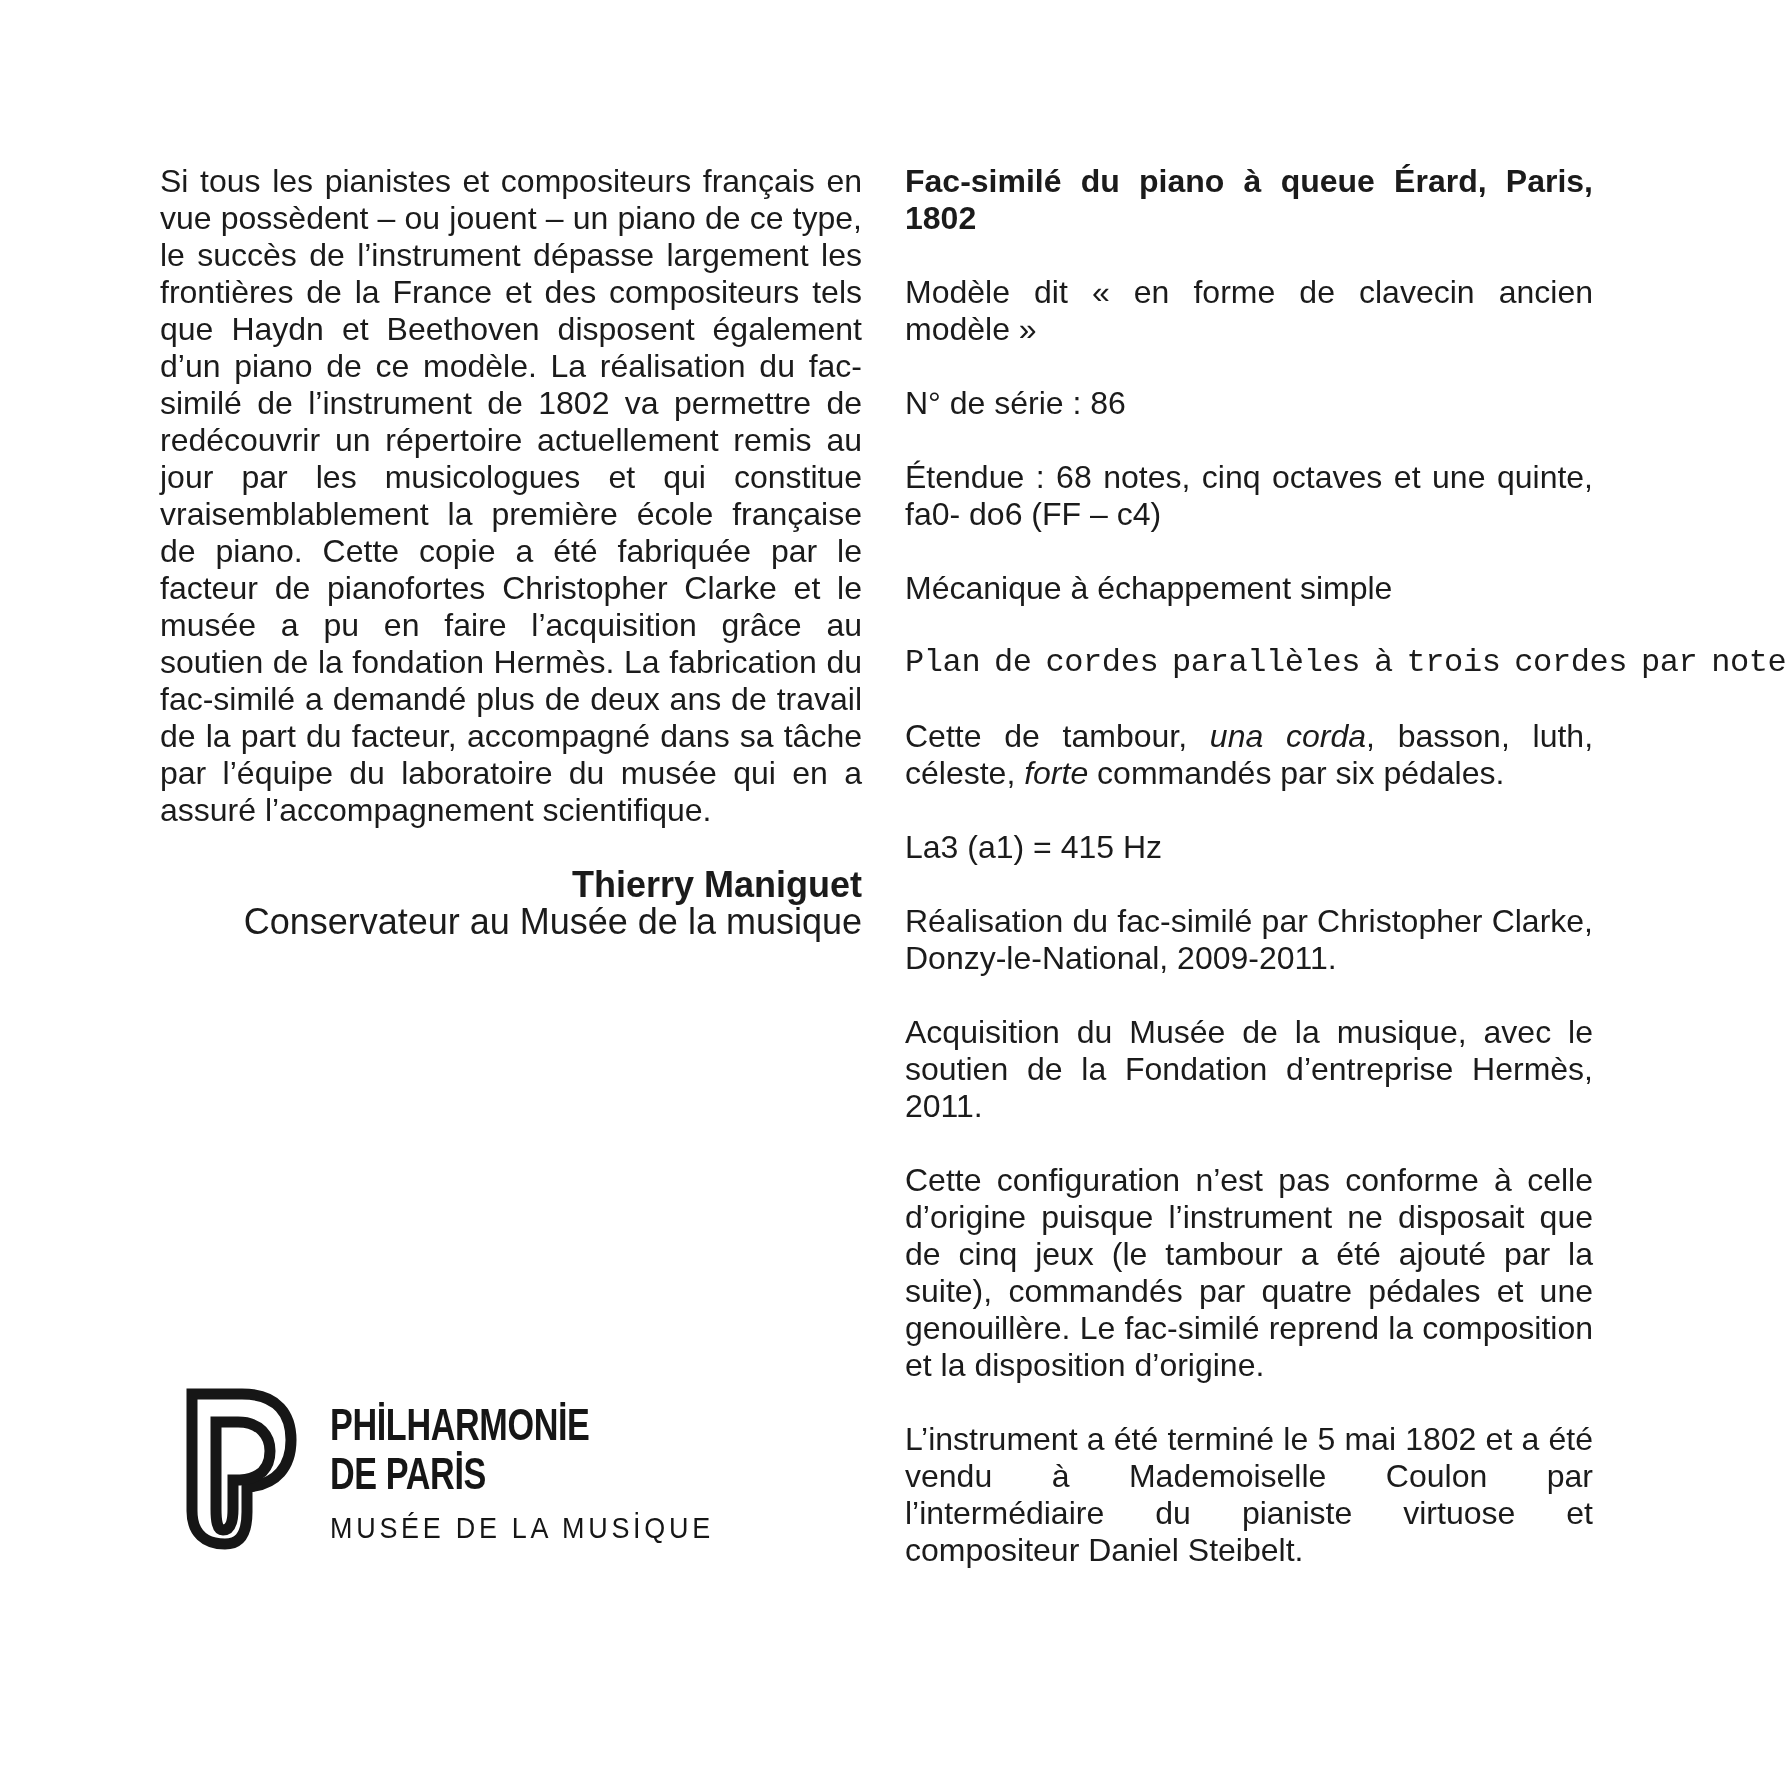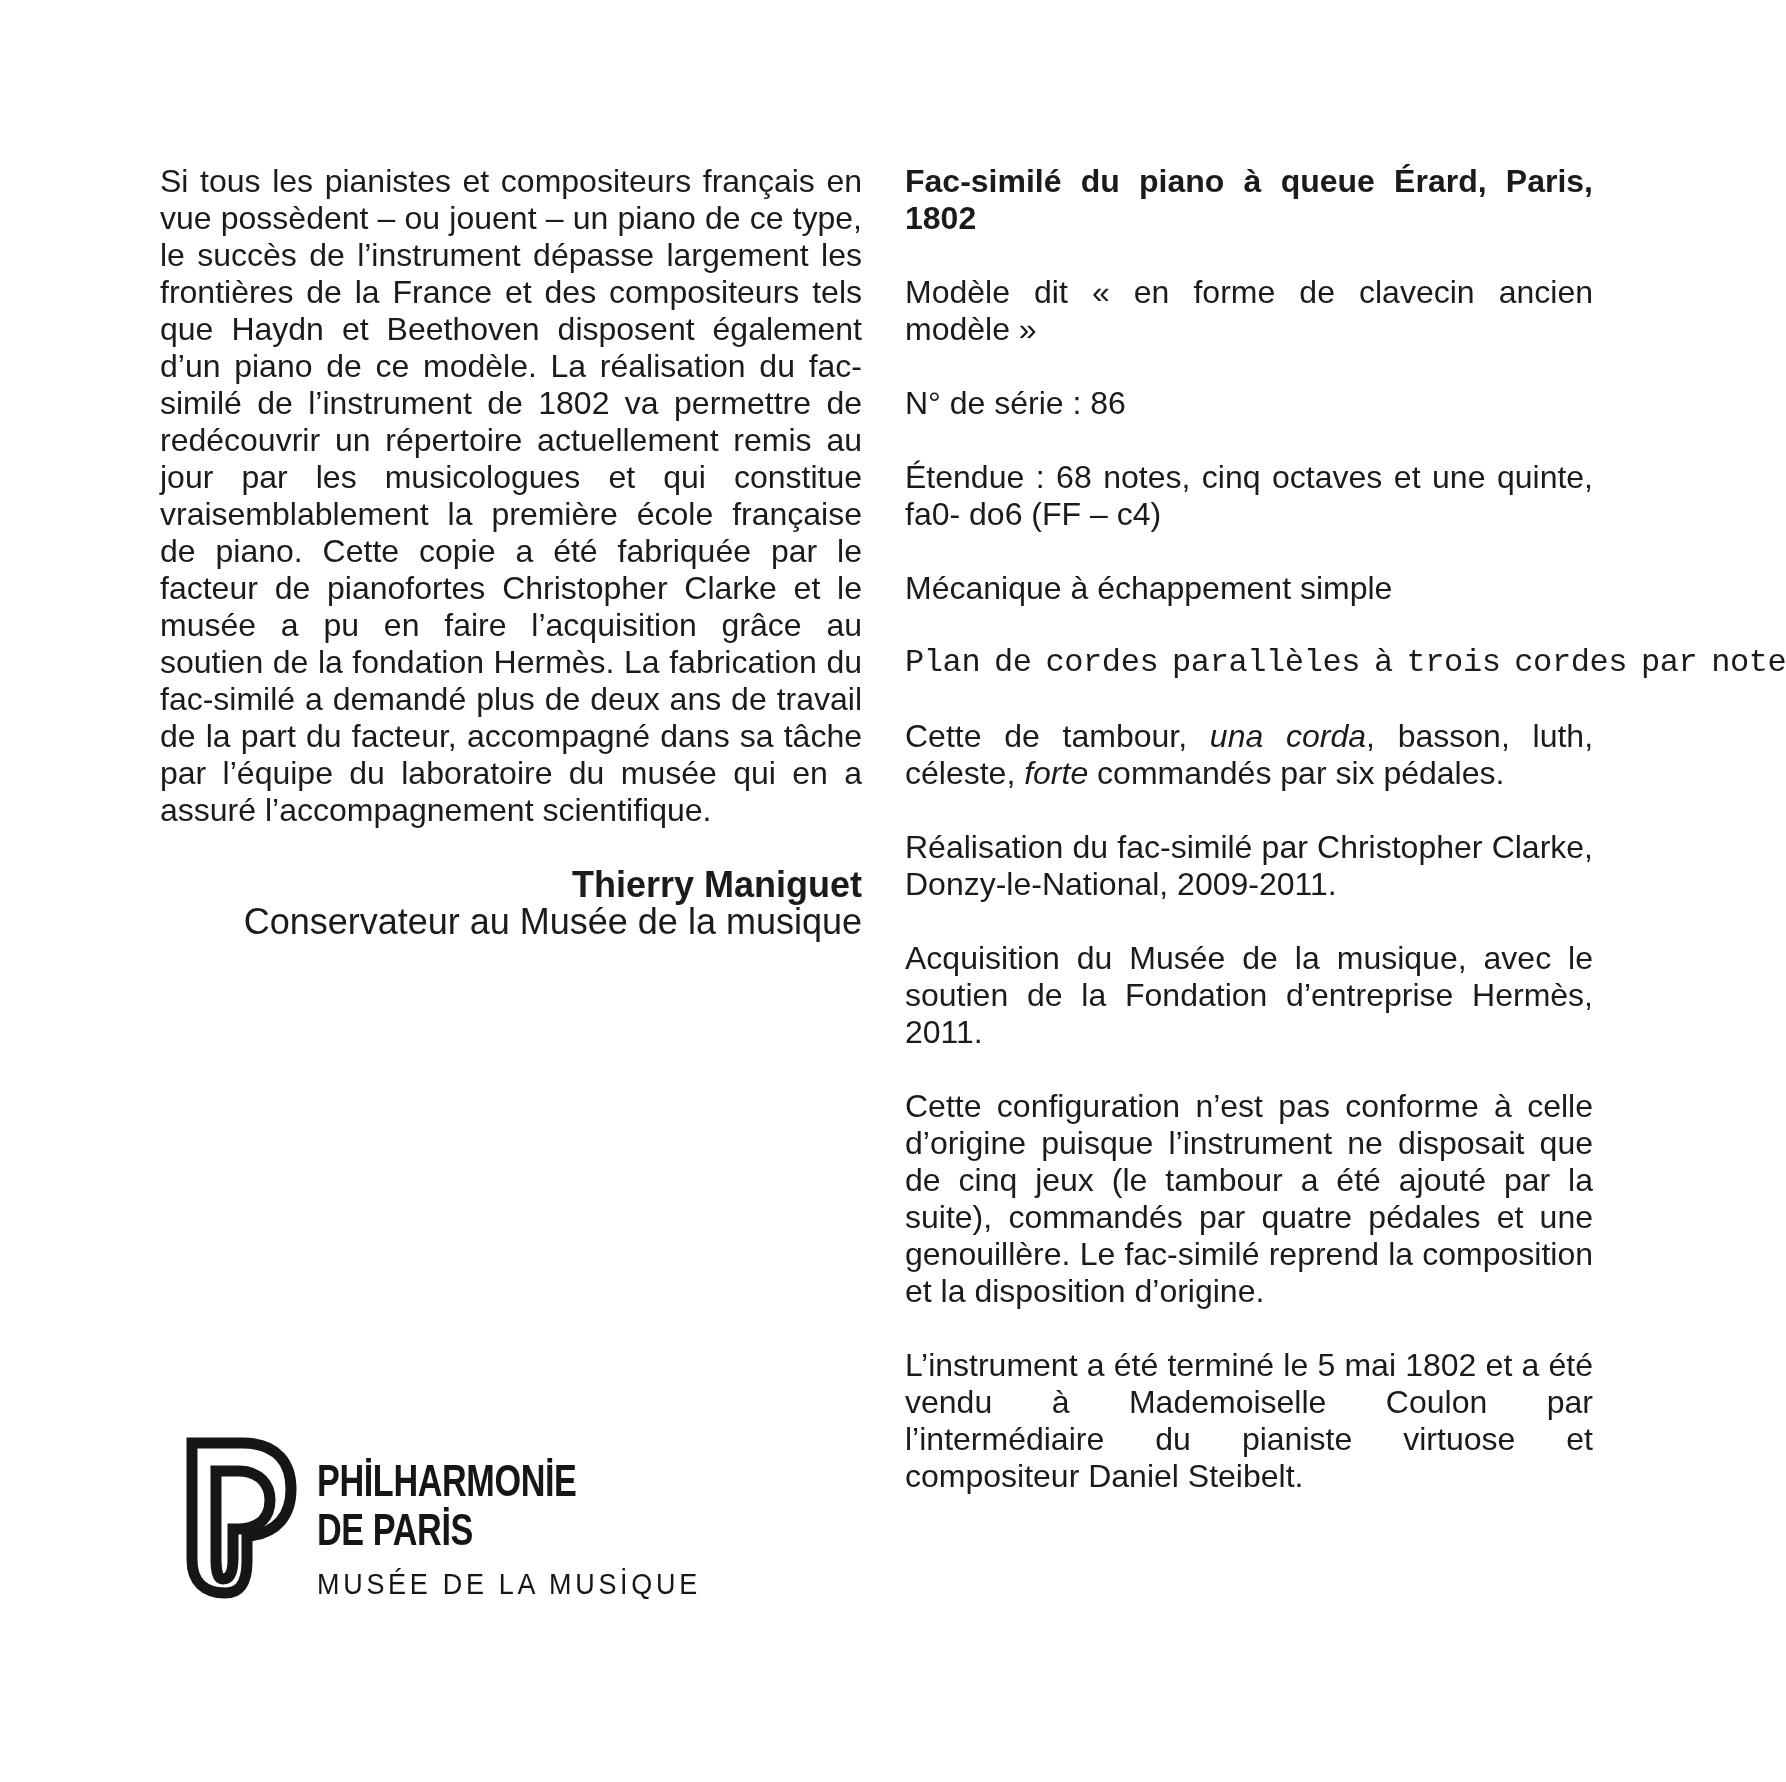--- a/index.html
+++ b/index.html
@@ -40,23 +40,24 @@
     font-size: 36px;
     line-height: 37px;
     margin-top: 30px;
   }
   .signature .sig-name { font-weight: 700; }
 
   
   .logo {
     position: absolute;
     left: 183px;
-    top: 1436px;
+    top: 1387px;
     display: flex;
-    align-items: flex-end;
+    align-items: center;
+    gap: 13px;
   }
   .logo-mark { width: 116px; height: 164px; flex: 0 0 auto; }
   .logo-text { margin-left: 18px; padding-top: 6px; }
   .logo-line-bold {
     font-size: 45px;
     line-height: 49px;
     font-weight: 700;
     letter-spacing: -0.5px;
     color: #161616;
     transform: scaleX(0.76);
@@ -92,20 +93,21 @@
 
     <div class="col-right">
       <p class="heading">Fac-similé du piano à queue Érard, Paris, 1802</p>
       <div>
           <p><span>Modèle dit « en forme de clavecin ancien modèle »</span></p>
           <p><span>N° de série : 86</span></p>
           <p><span>Étendue : 68 notes, cinq octaves et une quinte, fa0- do6 (FF – c4)</span></p>
           <p><span>Mécanique à échappement simple</span></p>
           <p class="tight"><span>Plan de cordes parallèles à trois cordes par note</span></p>
           <p><span>Cette de tambour, </span><em>una corda</em><span>, basson, luth, céleste, </span><em>forte</em><span> commandés par six pédales.</span></p>
+          <p><span>La3 (a1) = 415 Hz</span></p>
           <p><span>Réalisation du fac-similé par Christopher Clarke, Donzy-le-National, 2009-2011.</span></p>
           <p><span>Acquisition du Musée de la musique, avec le soutien de la Fondation d’entreprise Hermès, 2011.</span></p>
           <p><span>Cette configuration n’est pas conforme à celle d’origine puisque l’instrument ne disposait que de cinq jeux (le tambour a été ajouté par la suite), commandés par quatre pédales et une genouillère. Le fac-similé reprend la composition et la disposition d’origine.</span></p>
           <p><span>L’instrument a été terminé le 5 mai 1802 et a été vendu à Mademoiselle Coulon par l’intermédiaire du pianiste virtuose et compositeur Daniel Steibelt.</span></p>
         </div>
     </div>
 
   </div>
 
   <div class="logo">

